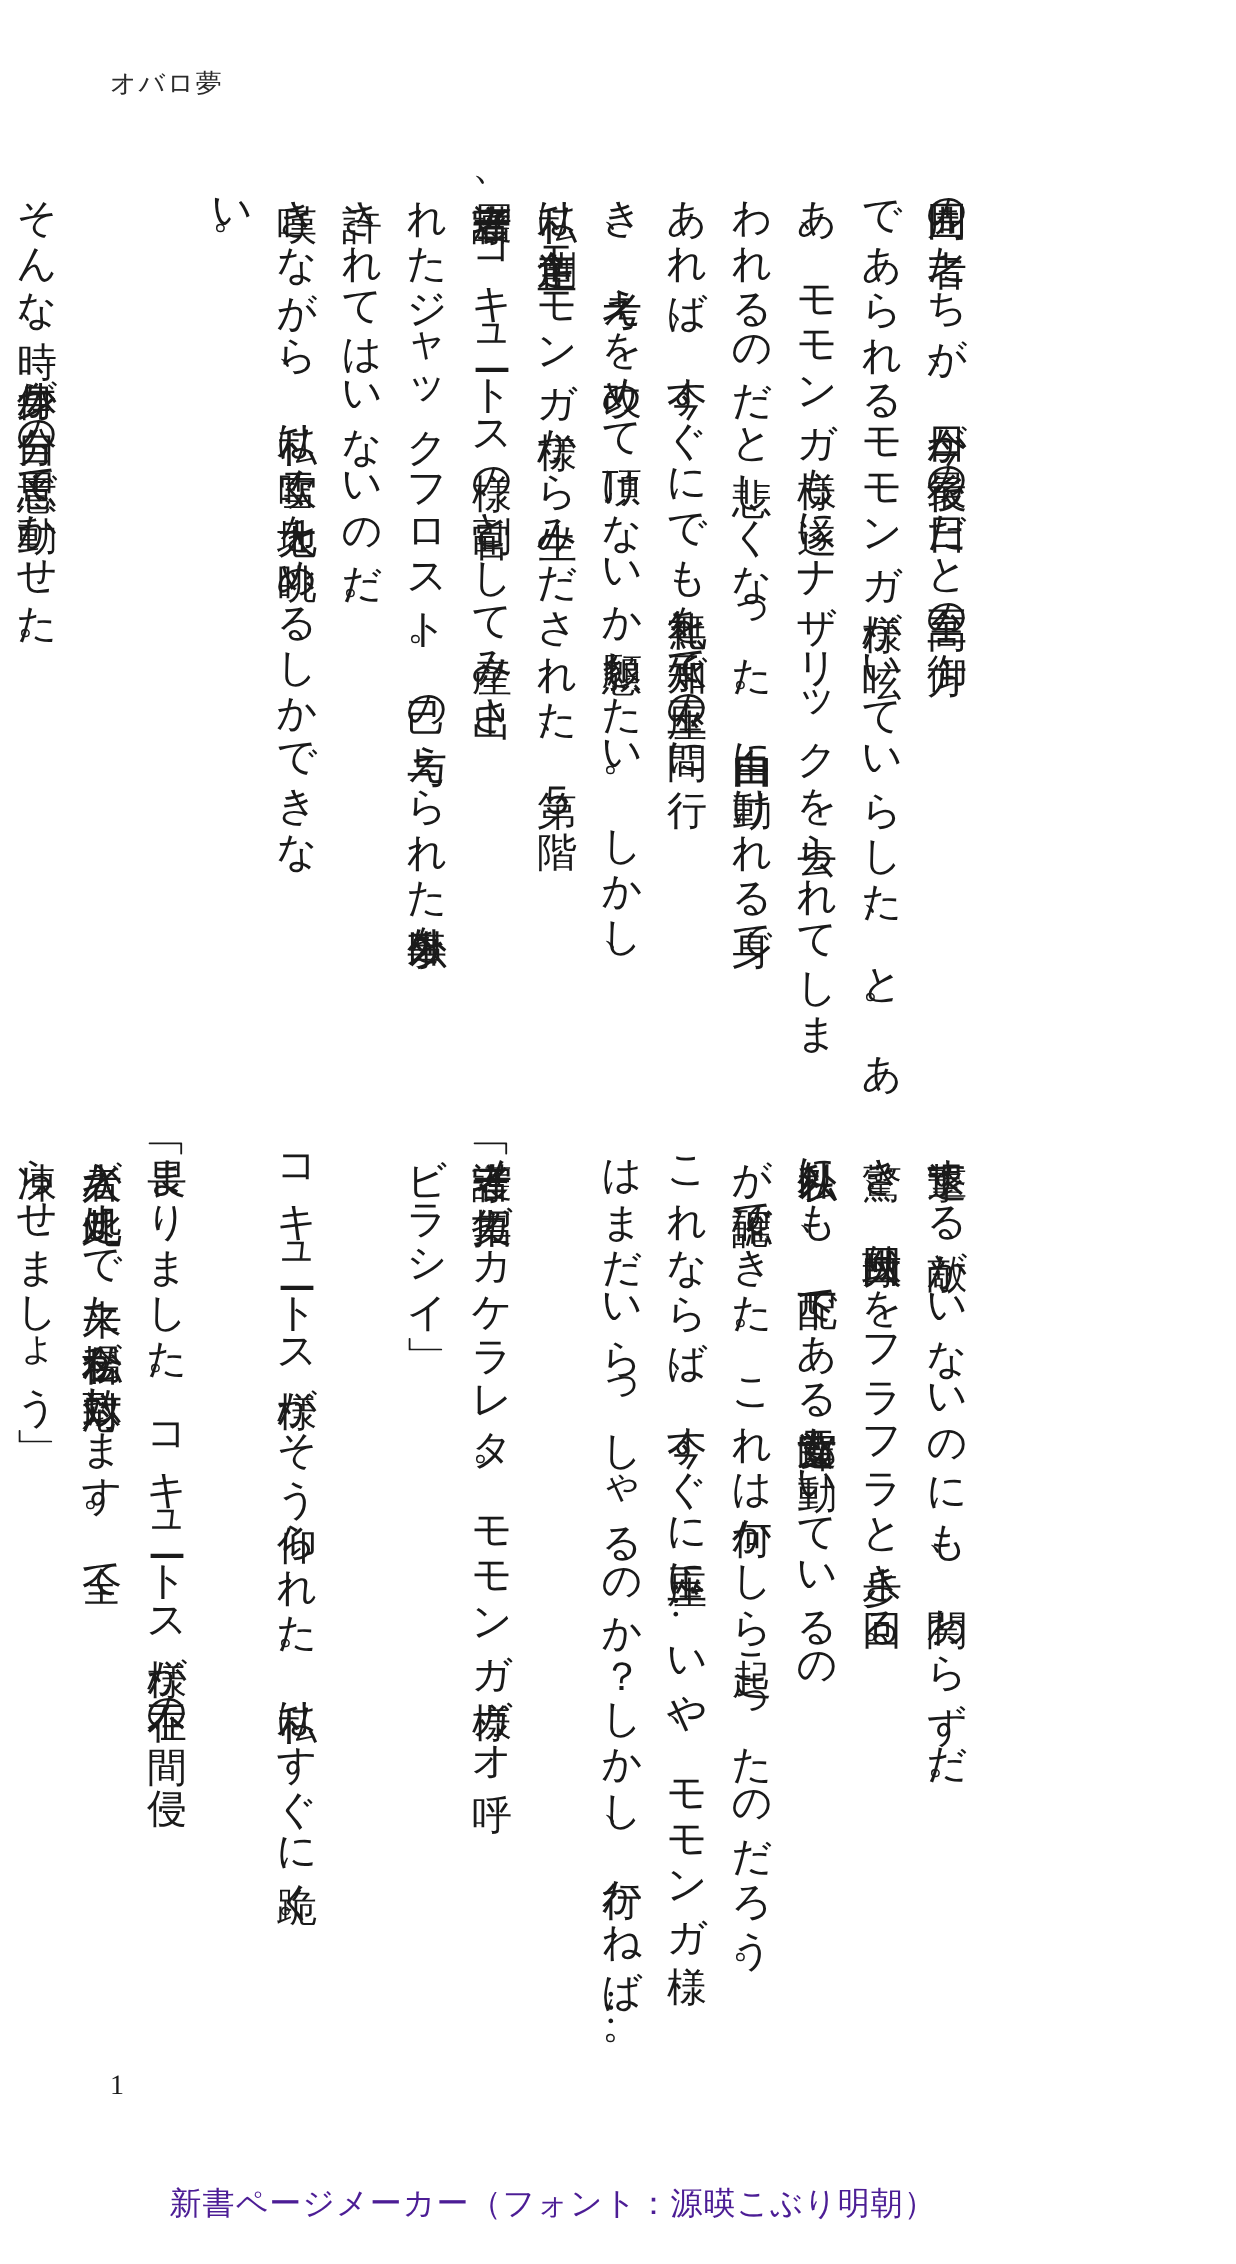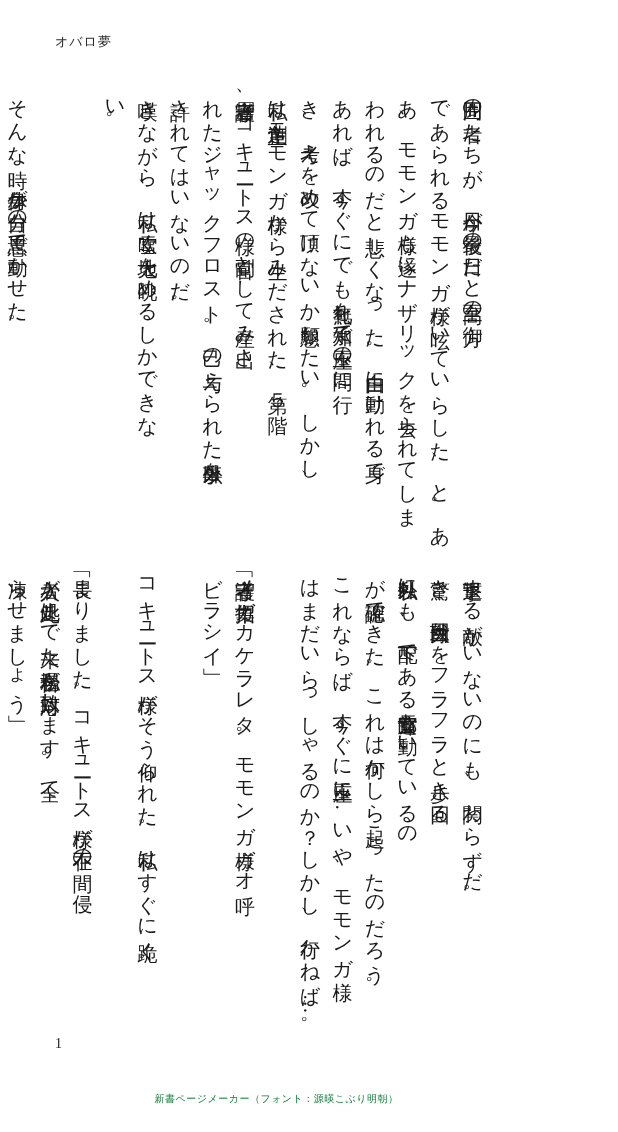--- a/index.html
+++ b/index.html
@@ -49,23 +49,23 @@
     left: 55px;
     font-size: 14px;
     color: #1a1a1a;
   }
   .footer-credit {
     position: absolute;
     top: 1092px;
     left: 0;
     width: 100%;
     text-align: center;
-    font-size: 10px;
+    font-size: 16px;
     letter-spacing: 0.5px;
-    color: #15803d;
+    color: #4c1d95;
   }
 </style>
 </head>
 <body>
 
 <div class="page">
 
   <div class="header-title">オバロ夢</div>
 
   <div class="vtext block-top">周囲の者たちが、今日が最後の日だと至高の御方

